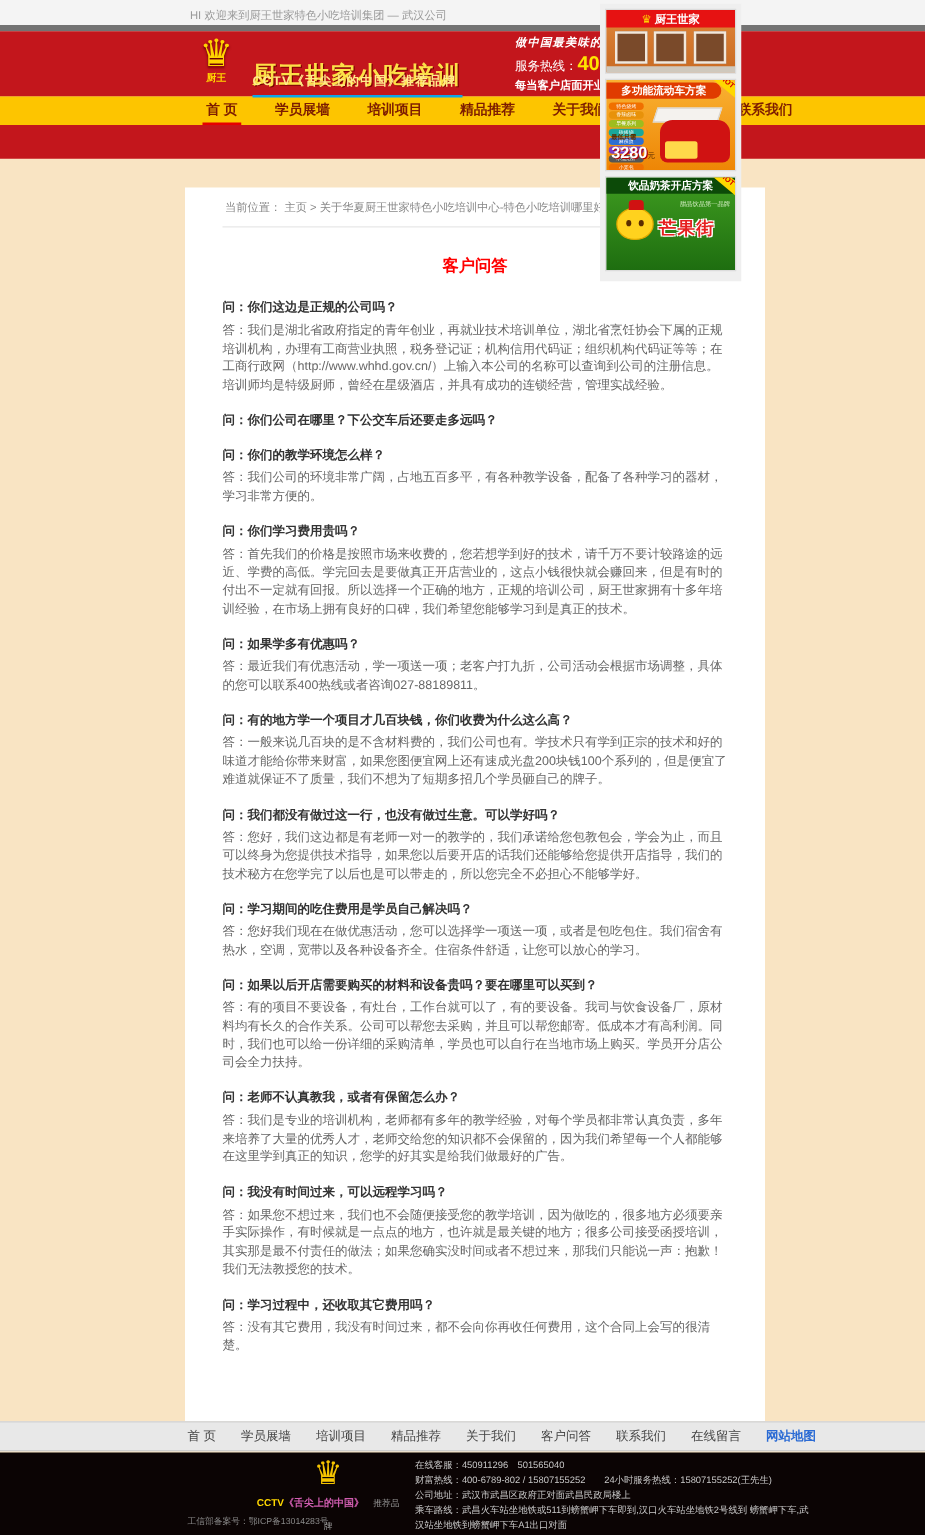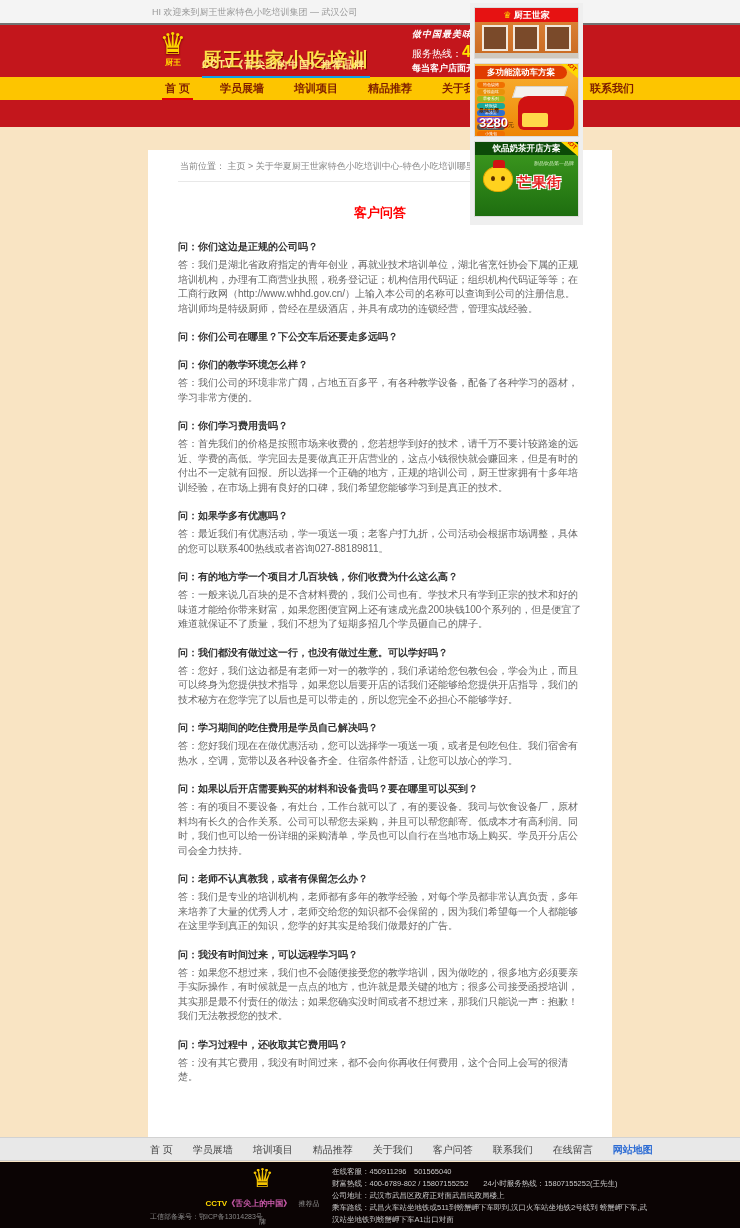--- a/index.html
+++ b/index.html
@@ -1,20 +1,20 @@
 <!DOCTYPE html>
 <html><head>
 <meta charset="utf-8">
 <style>
   * { margin:0; padding:0; box-sizing:border-box; }
   html,body { width:740px; height:1228px; overflow:hidden; }
   body { position:relative; background:#f9e4c3; font-family:"Liberation Sans","DejaVu Sans",sans-serif; }
 
   
-  .topbar { height:25px; background:#f4f4f4; border-bottom:2px solid #737373;
+  .topbar { height:25px; background:#f4f4f4; border-bottom:5px solid #737373;
             font-size:9px; color:#999; line-height:24px; padding-left:152px; }
 
   
   .header { height:52px; background:#c3161c; position:relative; }
   .logo { position:absolute; left:150px; top:2px; width:46px; text-align:center; }
   .crown { font-size:30px; color:#ffd400; line-height:34px; text-shadow:0 1px 2px #5c0000; display:block; }
   .logo-word { font-size:8px; color:#ffd400; font-weight:bold; display:block; margin-top:-4px;font-family:Liberation Serif, serif; }
   .site-title { position:absolute; left:202px; top:22px; font-size:19px; font-weight:bold; color:#fde047;
                 letter-spacing:2px; text-shadow:1px 1px 0 #7a0000;
                 border-bottom:2px solid #0ea5e9; padding-bottom:3px; }
@@ -26,21 +26,21 @@
   .hdr-promo { font-size:9px; font-weight:bold; margin-top:1px; }
 
   
   .nav { height:23px; background:#fdc500; display:flex; padding-left:162px; }
   .nav-item { font-size:11px; font-weight:bold; color:#7d1d00; line-height:22px; margin-right:24px;
               text-decoration:none; padding:0 3px; cursor:pointer; }
   .nav-item:first-child { border-bottom:2px solid #e60000; }
   .band { height:27px; background:#c3161c; }
 
   
-  .ads { position:absolute; left:470px; top:3px; width:113px; background:#efefef; padding:4px;
+  .ads { position:absolute; left:480px; top:3px; width:113px; background:#efefef; padding:4px;
          z-index:9; }
   .ad { position:relative; width:105px; margin-bottom:4px; overflow:hidden; border:1px solid #dcdcdc; background:#fff; }
   .ad-hot { position:absolute; top:-2px; right:-13px; width:40px; transform:rotate(40deg);
             background:#ffd800; color:#d40000; font-size:6px; font-weight:bold; text-align:center; line-height:9px; }
   
   .ad-store { height:52px; background:linear-gradient(#e0873a,#c96a22); }
   .ad-store-bar { height:14px; background:#e61212; color:#fff; font-size:9px; font-weight:bold;
                   line-height:14px; text-align:center; }
   .ad-store-bar .mini-crown { color:#ffd400; font-size:9px; }
   .ad-store-body { display:flex; justify-content:space-around; padding:3px 4px 0 4px; }

